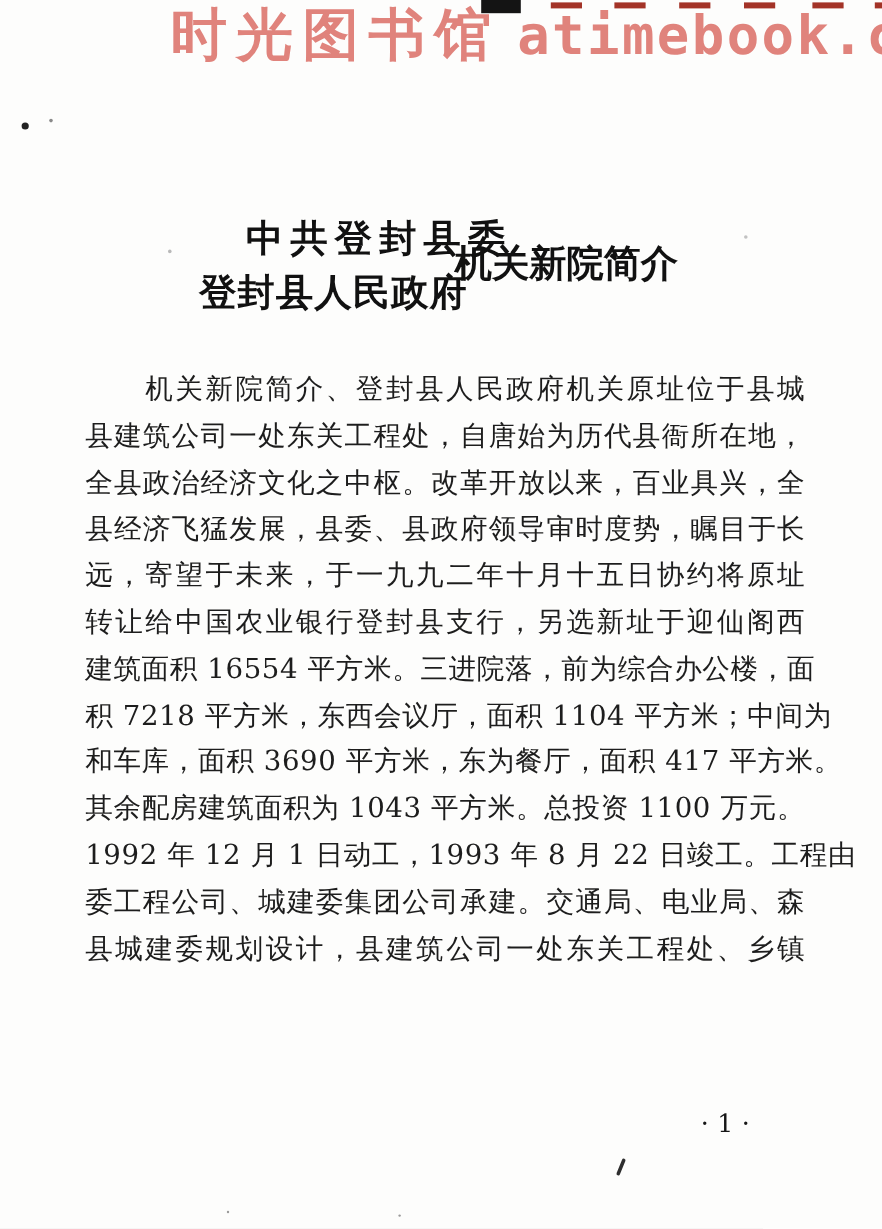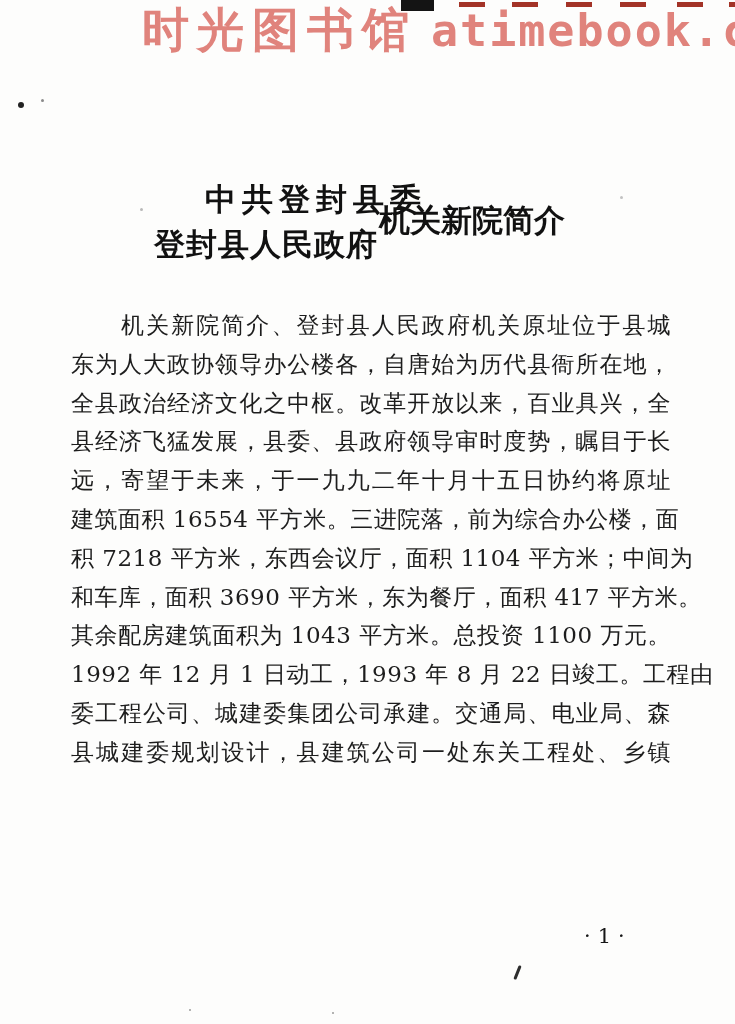--- a/index.html
+++ b/index.html
@@ -41,21 +41,21 @@
   
   .title-text {
     position:absolute;
     font-family:"DejaVu Sans","Liberation Sans",sans-serif;
     font-weight:700;
     color:#111;
     white-space:nowrap;
     line-height:1;
   }
   #title-line1 { top:184px; left:161px; font-size:31px; letter-spacing:6px;margin-left:44px; }
-  #title-line2 { top:229px; left:154px; font-size:31px; letter-spacing:1px; }
+  #title-line2 { top:229px; left:166px; font-size:31px; letter-spacing:1px; }
   #title-right { top:205px; left:379px; font-size:31px; letter-spacing:0px; }
 
   
   #body-text {
     position:absolute;
     top:306px; left:71px;
     width:600px;
   }
   #body-text .line {
     height:38.8px;
@@ -108,24 +108,25 @@
   <div class="top-dash" style="left:620px;"></div>
   <div class="top-dash" style="left:677px;"></div>
   <div class="top-dash" style="left:729px;"></div>
 
   <div id="title-line1" class="title-text">中共登封县委</div>
   <div id="title-line2" class="title-text">登封县人民政府</div>
   <div id="title-right" class="title-text">机关新院简介</div>
 
   <div id="body-text">
       <div class="line">机关新院简介、登封县人民政府机关原址位于县城</div>
-      <div class="line">东为人大政协领导办公楼各，自唐始为历代县衙所在地，</div>
+      <div class="line">县建筑公司一处东关工程处，自唐始为历代县衙所在地，</div>
       <div class="line">全县政治经济文化之中枢。改革开放以来，百业具兴，全</div>
       <div class="line">县经济飞猛发展，县委、县政府领导审时度势，瞩目于长</div>
       <div class="line">远，寄望于未来，于一九九二年十月十五日协约将原址</div>
+      <div class="line">转让给中国农业银行登封县支行，另选新址于迎仙阁西</div>
       <div class="line">建筑面积 16554 平方米。三进院落，前为综合办公楼，面</div>
       <div class="line">积 7218 平方米，东西会议厅，面积 1104 平方米；中间为</div>
       <div class="line">和车库，面积 3690 平方米，东为餐厅，面积 417 平方米。</div>
       <div class="line">其余配房建筑面积为 1043 平方米。总投资 1100 万元。</div>
       <div class="line">1992 年 12 月 1 日动工，1993 年 8 月 22 日竣工。工程由</div>
       <div class="line">委工程公司、城建委集团公司承建。交通局、电业局、森</div>
       <div class="line">县城建委规划设计，县建筑公司一处东关工程处、乡镇</div>
     </div>
 
   <div id="page-number">·1·</div>

